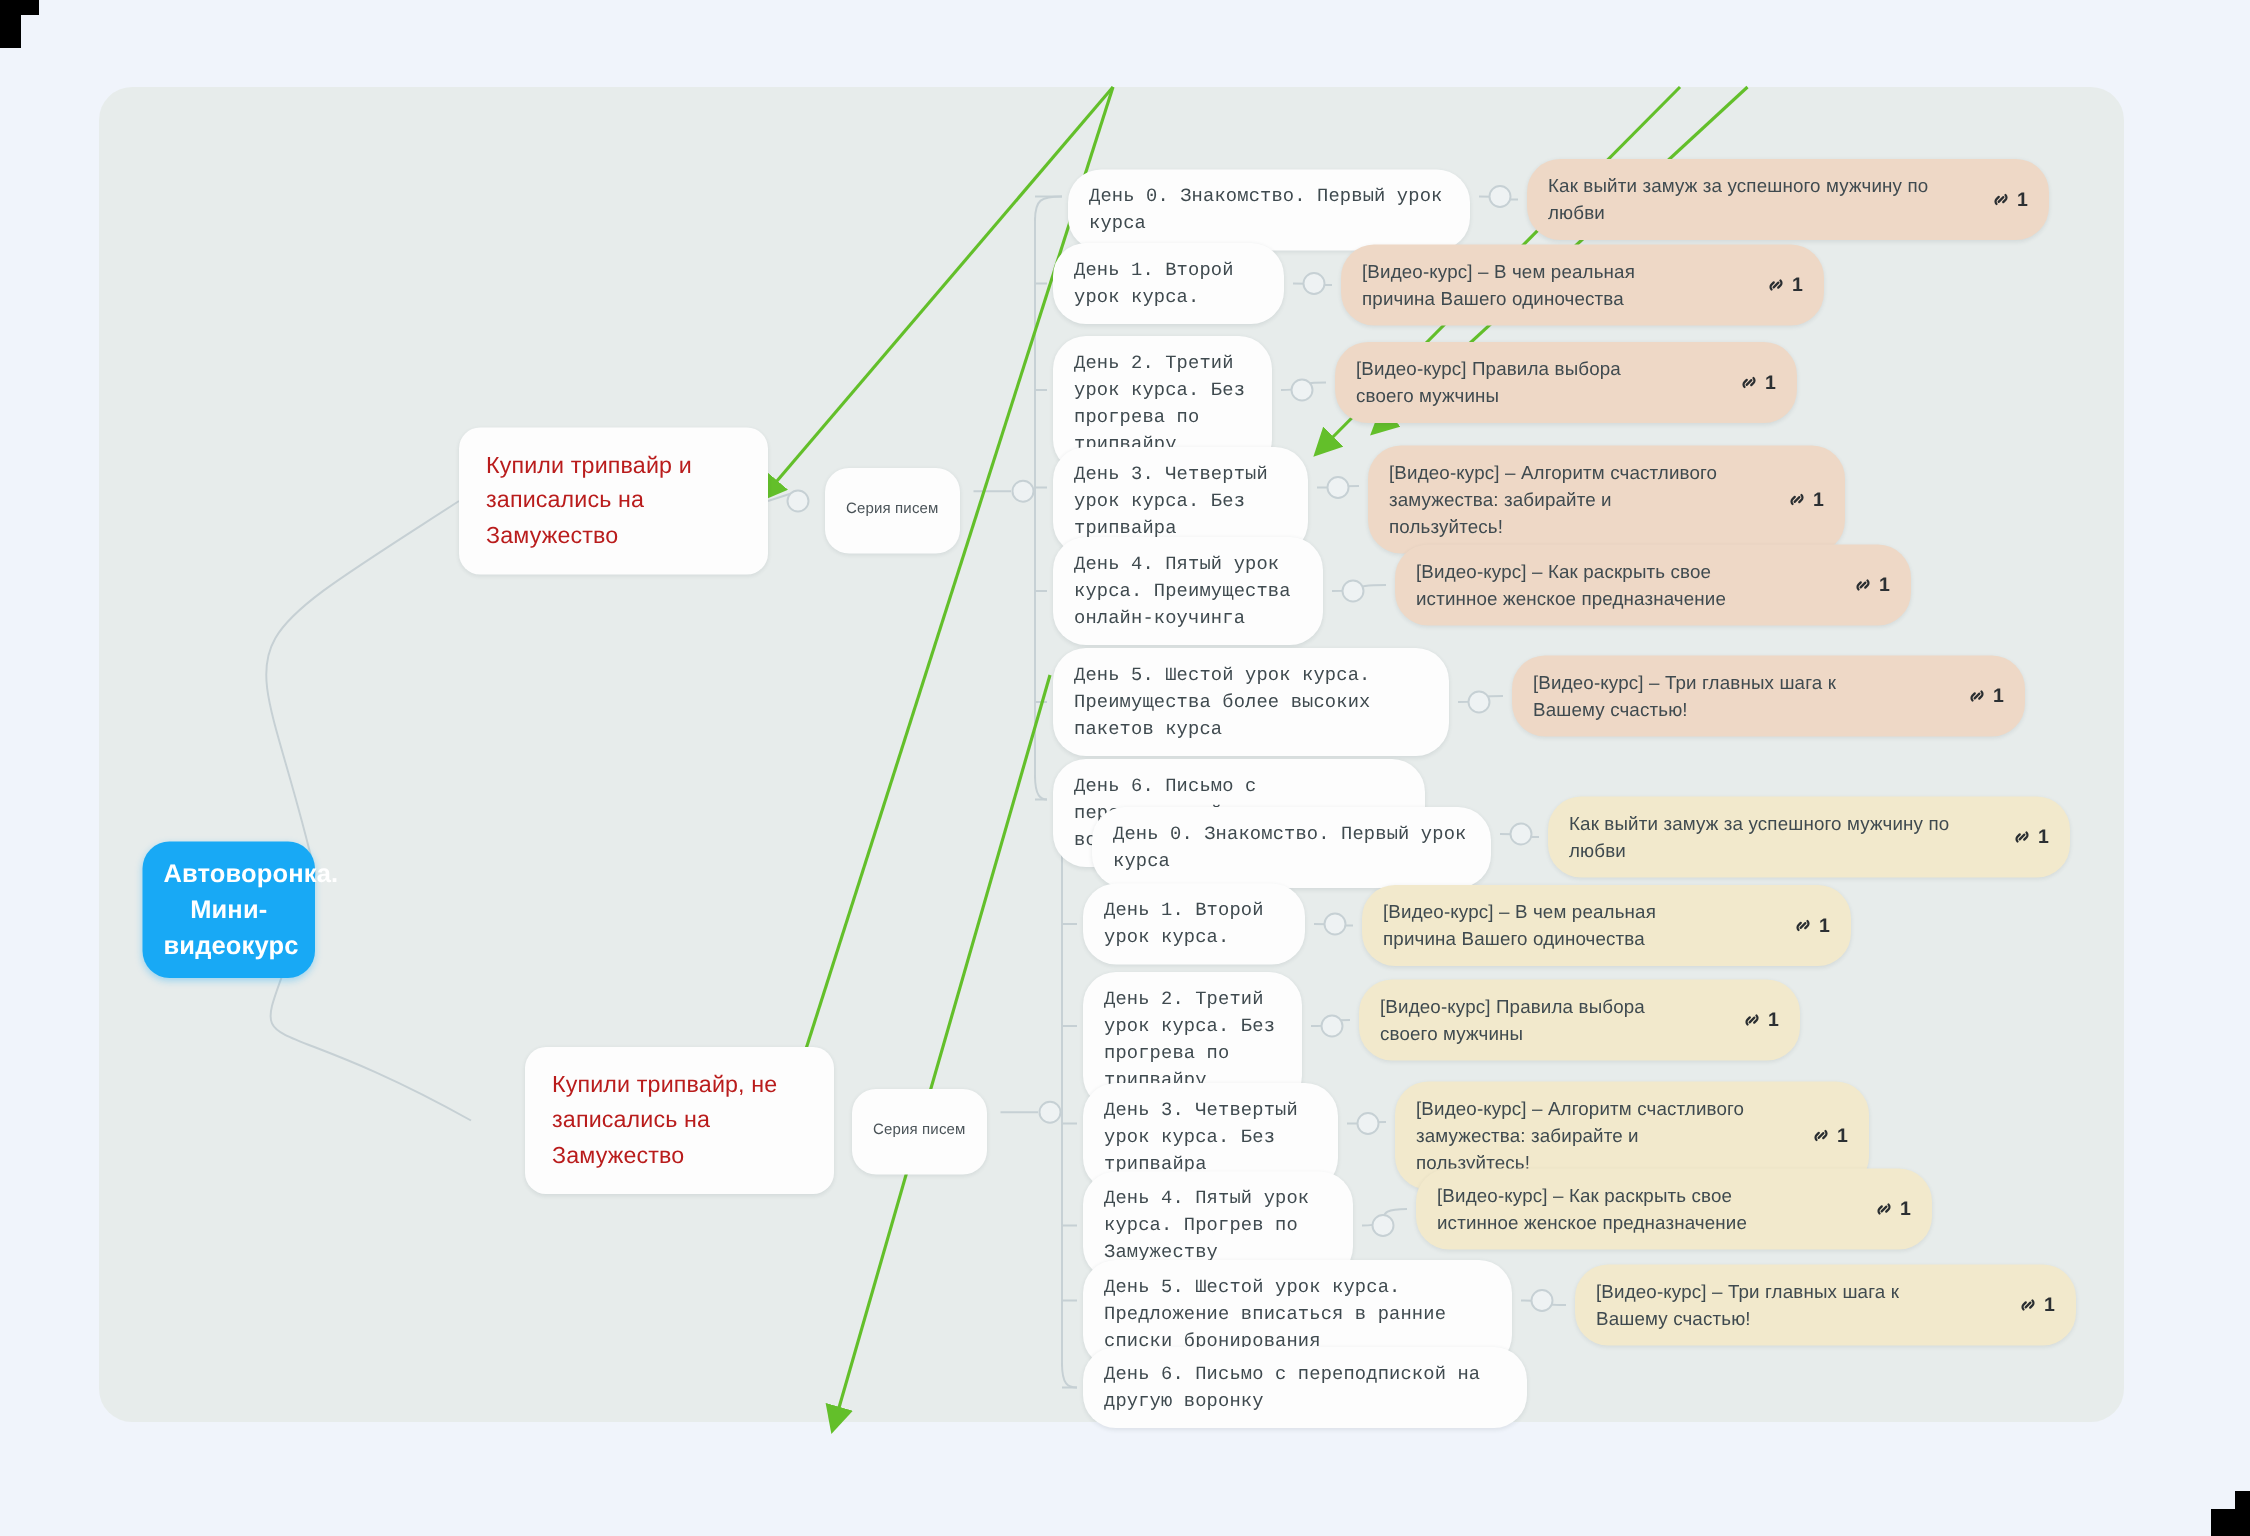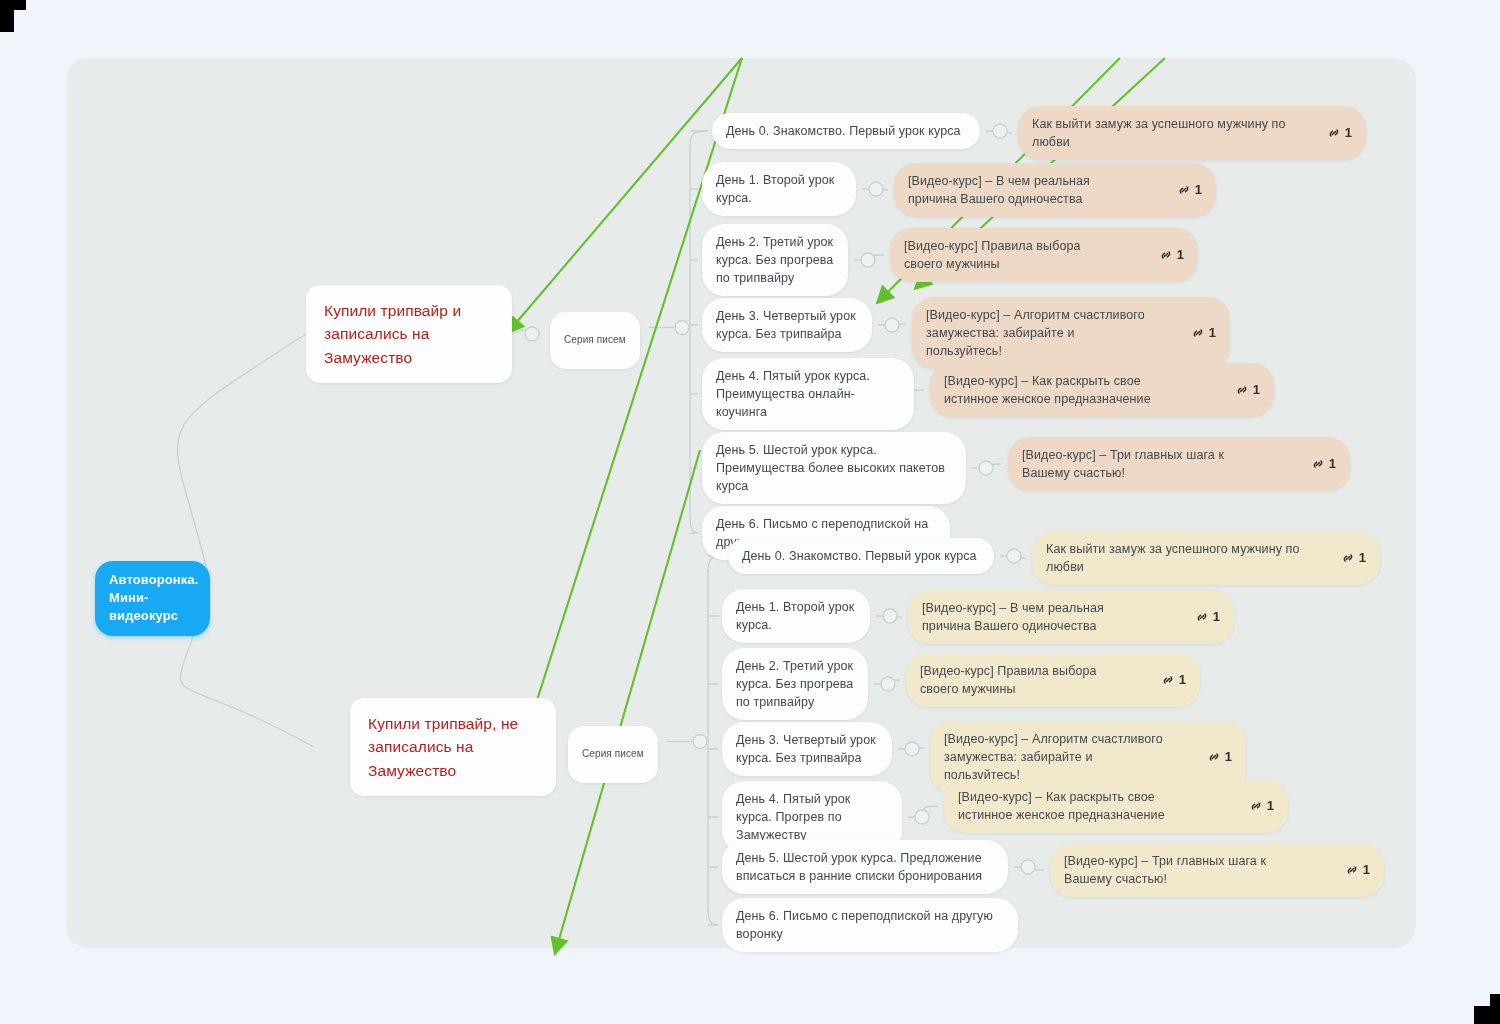--- a/index.html
+++ b/index.html
@@ -27,28 +27,28 @@
   .node{
     position:absolute;
     border-radius:22px;
     padding:9px 14px;
     font-size:12.5px;
     line-height:1.45;
     color:#3f4a4f;
     letter-spacing:.1px;
     box-shadow:0 1px 3px rgba(40,60,70,.10);
   }
-  .node.white{ background:#fdfdfd; }
+  .node.white{ background:#fdfdfd;font-family:Liberation Mono, monospace; }
   .node.peach{ background:#eed8c6; }
   .node.cream{ background:#f2e9cc; }
 
   .node.root{
-    background:#18a9f5; color:#fff; font-size:13px; font-weight:600;
+    background:#18a9f5; color:#fff; font-size:17px; font-weight:600;
     border-radius:18px; padding:10px 14px; line-height:1.4;
-    box-shadow:0 2px 5px rgba(24,169,245,.35);
+    text-align:center; box-shadow:0 2px 5px rgba(24,169,245,.35);
   }
   .node.branch{
     font-size:15.5px; line-height:1.5; color:#b91c1c;
     padding:14px 18px; border-radius:14px; background:#fdfdfd;
   }
   .node.pill{
     font-size:10px; padding:21px 14px; border-radius:16px; background:#fdfdfd;
     color:#4a5358;
   }
   .link-row{ display:flex; align-items:center; gap:40px; }
@@ -143,21 +143,21 @@
   </svg>
 
   <div id="nodes">
       <div class="node root" style="left: 95px; top: 561px; width: 115px;"><span>Автоворонка.</span><br><span>Мини-видеокурс</span></div>
       <div class="node branch" style="left: 306px; top: 285px; width: 206px;"><span>Купили трипвайр и записались на Замужество</span></div>
       <div class="node pill" style="left: 550px; top: 312px;"><span>Серия писем</span></div>
       <div class="node white" style="left: 712px; top: 113px; width: 268px;"><span>День 0. Знакомство. Первый урок курса</span></div>
       <div class="node white" style="left: 702px; top: 162px; width: 154px;"><span>День 1. Второй урок курса.</span></div>
       <div class="node white" style="left: 702px; top: 224px; width: 146px;"><span>День 2. Третий урок курса. Без прогрева по трипвайру</span></div>
       <div class="node white" style="left: 702px; top: 298px; width: 170px;"><span>День 3. Четвертый урок курса. Без трипвайра</span></div>
-      <div class="node white" style="left: 702px; top: 358px; width: 212px;"><span>День 4. Пятый урок курса. Преимущества онлайн-коучинга</span></div>
+      <div class="node white" style="left: 702px; top: 358px; width: 180px;"><span>День 4. Пятый урок курса. Преимущества онлайн-коучинга</span></div>
       <div class="node white" style="left: 702px; top: 432px; width: 264px;"><span>День 5. Шестой урок курса. Преимущества более высоких пакетов курса</span></div>
       <div class="node white" style="left: 702px; top: 506px; width: 248px;"><span>День 6. Письмо с переподпиской на другую воронку</span></div>
       <div class="node peach" style="left: 1018px; top: 106px; width: 348px;">
         <div class="link-row">
           <span class="txt">Как выйти замуж за успешного мужчину по любви</span>
           <span class="link-badge">
             <svg class="chain" viewBox="0 0 16 16">
               <g fill="none" stroke="#2a2e31" stroke-width="1.7" stroke-linecap="round">
                 <path d="M6.2 9.8 L9.8 6.2"></path>
                 <path d="M4.6 11.4 a2.6 2.6 0 0 1 0-3.7 l1.7-1.7"></path>

